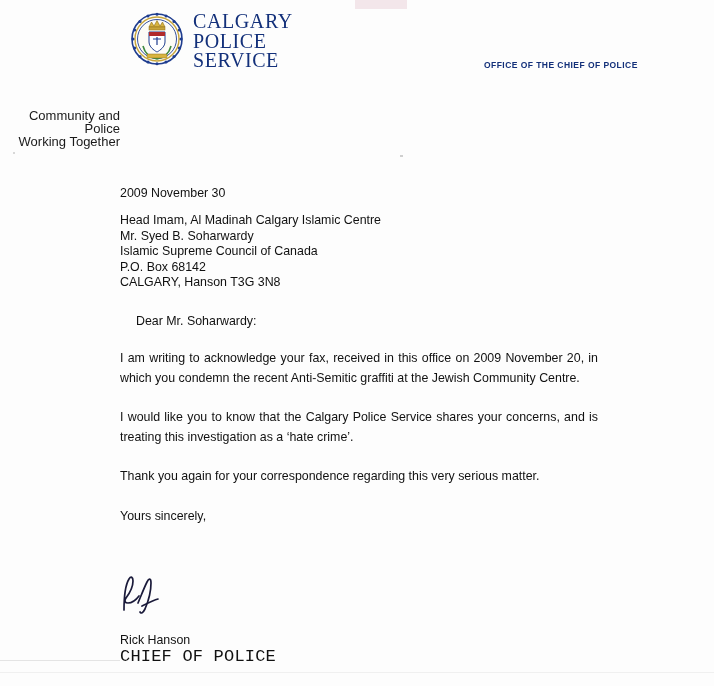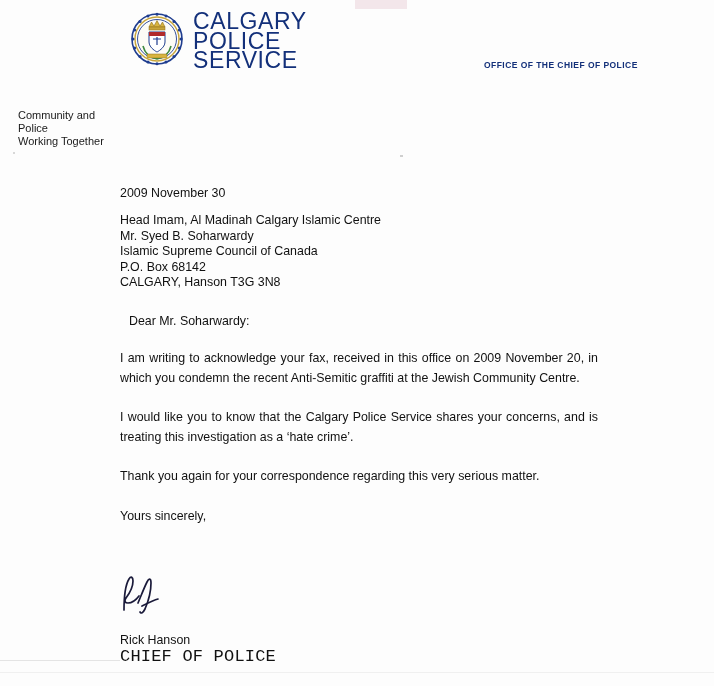--- a/index.html
+++ b/index.html
@@ -37,48 +37,48 @@
     top: 10px;
     width: 52px;
     height: 58px;
   }
   .crest svg { display: block; }
 
   .org-name {
     position: absolute;
     left: 193px;
     top: 12px;
-    font-family: Liberation Sans, sans-serif;
-    font-size: 23px;
+    font-family: Liberation Serif, serif;
+    font-size: 20px;
     letter-spacing: 0.6px;
     line-height: 19.5px;
     color: #13307a;
   }
   .org-name div { white-space: nowrap; }
 
   .office-line {
     position: absolute;
     left: 484px;
     top: 60px;
     font-family: "Liberation Sans", sans-serif;
     font-size: 8.5px;
     font-weight: bold;
     letter-spacing: 0.45px;
     color: #13307a;
     white-space: nowrap;
   }
 
   .slogan {
     position: absolute;
-    left: 18px;
+    left: 10px;
     top: 109px;
     width: 110px;
-    text-align: left;
-    font-family: "Liberation Sans", sans-serif;
-    font-size: 11px;
+    text-align: right;
+    font-family: "Liberation Sans", sans-serif;
+    font-size: 13px;
     line-height: 13px;
     color: #1a1a1a;
   }
 
   
   .body-block {
     position: absolute;
     left: 120px;
     top: 185px;
     width: 478px;
@@ -92,21 +92,21 @@
     line-height: 16px;
   }
 
   .address {
     margin: 0 0 22px 0;
     line-height: 15.6px;
   }
   .address div { white-space: nowrap; }
 
   .salutation {
-    margin: 0 0 19px 9px;
+    margin: 0 0 19px 16px;
     line-height: 16px;
   }
 
   .para {
     margin: 0 0 18px 0;
     line-height: 20.5px;
     text-align: justify;
   }
 
   .closing {

